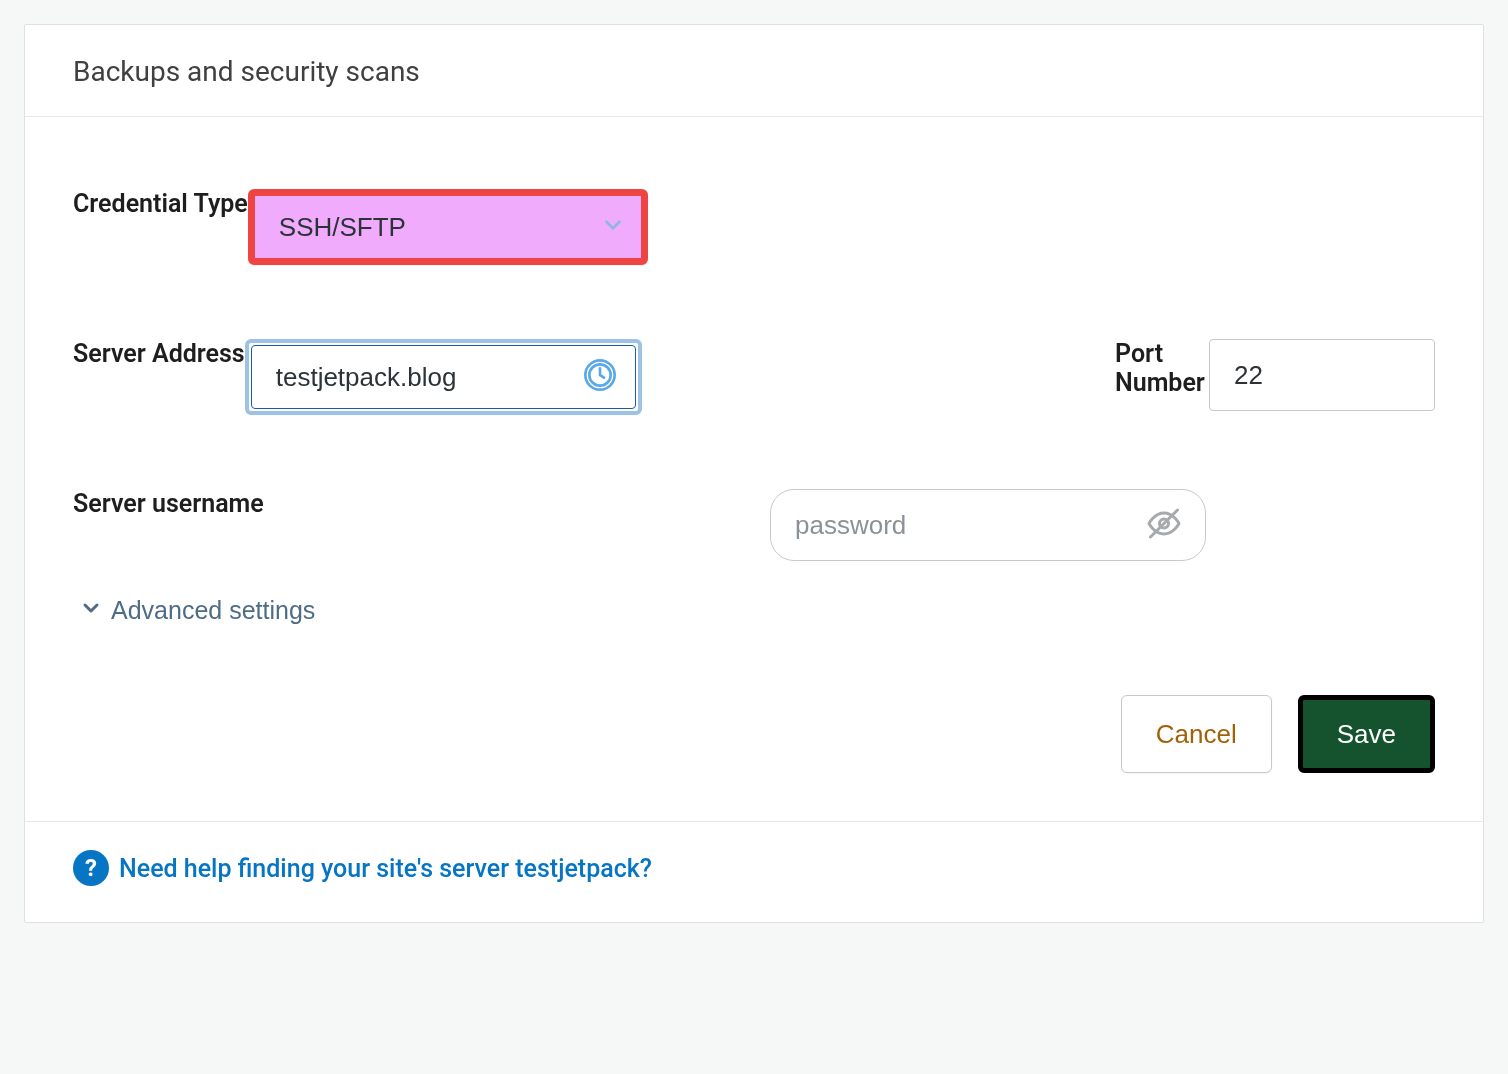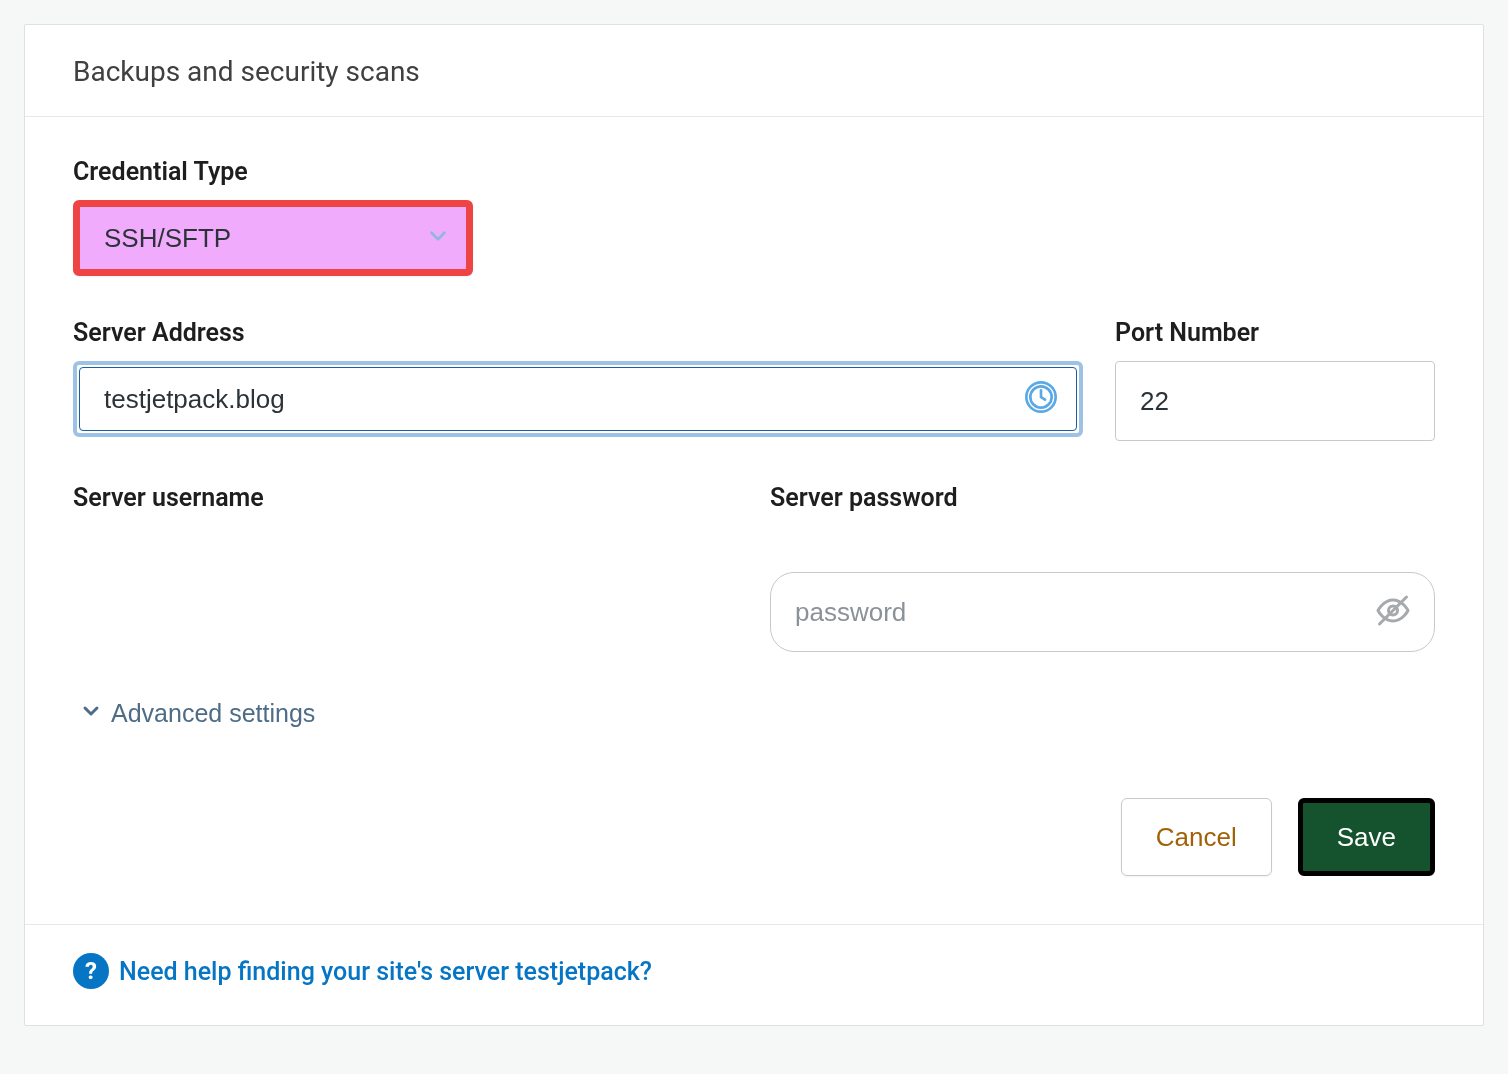--- a/index.html
+++ b/index.html
@@ -36,21 +36,21 @@
   .field-label {
     display:block;
     font-size:25px;
     font-weight:600;
     color:#1e1e1e;
     margin-bottom:14px;
   }
   
   .row { display:flex; gap:32px; margin-top:42px; }
   .row.first { margin-top:0; }
-  .col { display:flex; flex-direction:column; }
+  .col { display:flex; flex-direction:row;margin-top:32px; }
   .col.grow { flex:1 1 auto; }
   .col.port   { flex:0 0 320px; }
   .col.half   { flex:1 1 0;gap:46px; }
 
   
   .select-wrap {
     position:relative;
     width:400px;
   }
   .select-btn {
@@ -70,21 +70,21 @@
     position:absolute;
     right:22px;
     top:50%;
     transform:translateY(-50%);
     pointer-events:none;
   }
 
   
   .text-input {
     width:100%;
-    height:80px;
+    height:72px;
     border:1px solid #c8c9cb;
     border-radius:4px;
     background:#fff;
     font-size:26px;
     color:#2c3338;
     padding:0 24px;
   }
   .text-input::placeholder { color:#8b9199; }
 
   
@@ -118,21 +118,21 @@
     cursor:pointer;
     color:#a7aaad;
   }
   .password-wrap .text-input { padding-right:75px;border-radius:24px; }
 
   
   .adv-toggle {
     display:flex;
     align-items:center;
     gap:8px;
-    margin-top:46px;
+    margin-top:34px;
     background:none;
     border:none;
     padding:0 0 0 6px;
     cursor:pointer;
     color:#4f6c87;
     font-size:25px;
     font-weight:500;
   }
   .adv-toggle svg { position:relative; top:1px; }
 
@@ -228,21 +228,20 @@
         <label class="field-label">Port Number</label>
         <input type="text" class="text-input" value="22" style="">
       </div>
     </div>
 
     <div class="row">
       <div class="col half">
         <label class="field-label">Server username</label>
       </div>
       <div class="col half">
-        <label class="field-label">Server password</label>
         <div class="password-wrap">
           <input type="password" class="text-input" placeholder="password" style="">
           <button type="button" class="eye-toggle">
             <span>
               <svg width="36" height="36" viewBox="0 0 24 24" fill="none" stroke="#a7aaad" stroke-width="2" stroke-linecap="round" stroke-linejoin="round">
                 <path d="M2 12s3.5-7 10-7 10 7 10 7-3.5 7-10 7S2 12 2 12z"></path>
                 <circle cx="12" cy="12" r="3"></circle>
                 <line x1="3" y1="21" x2="21" y2="3"></line>
               </svg>
             </span>

